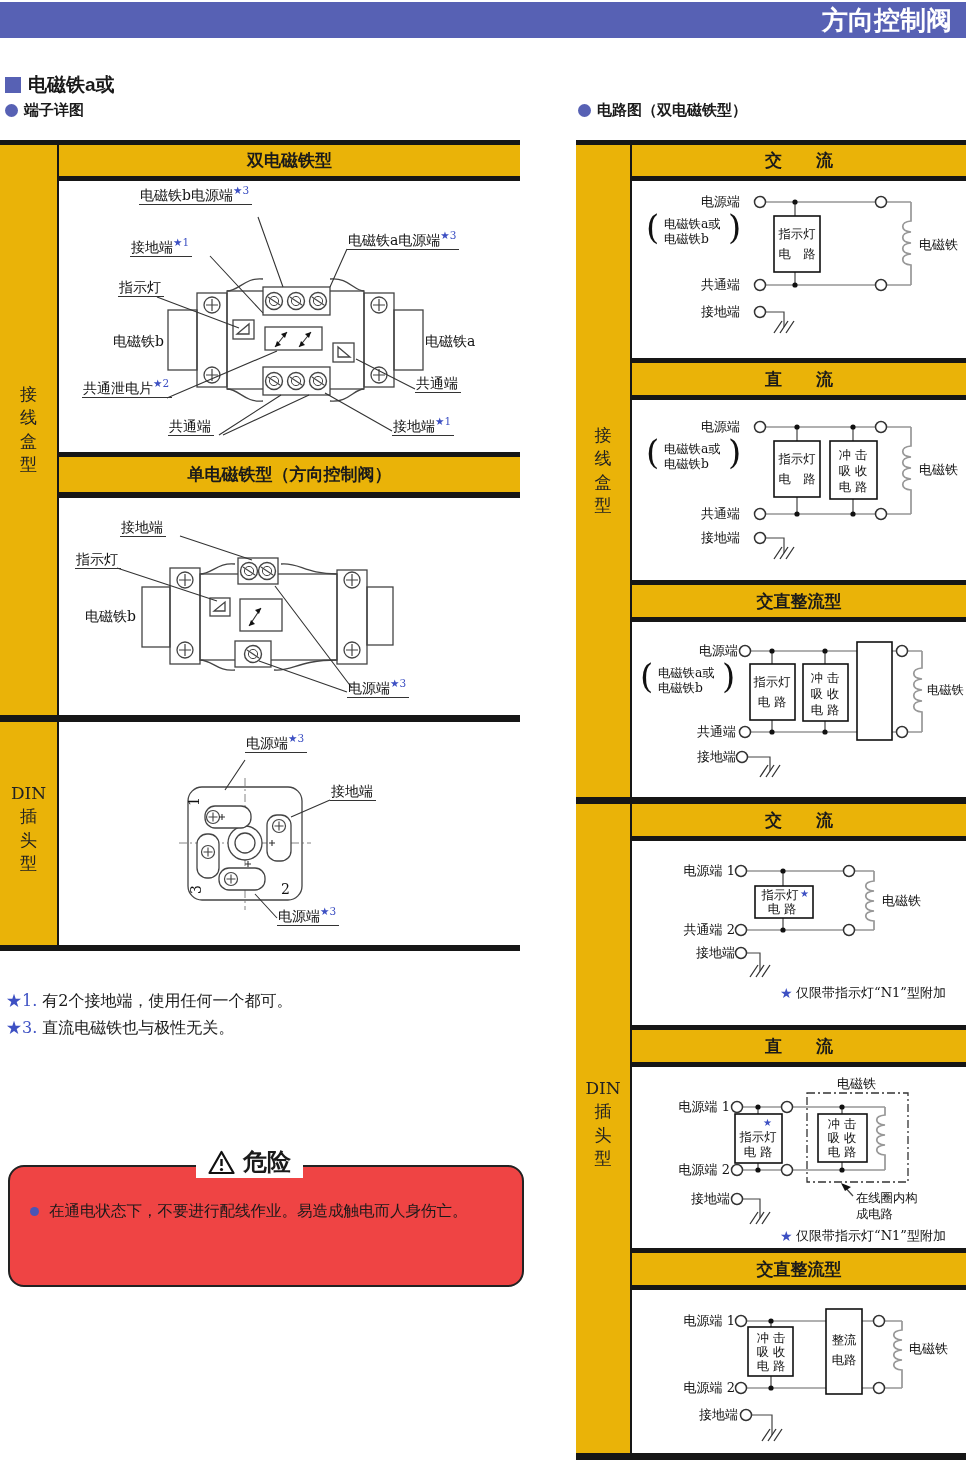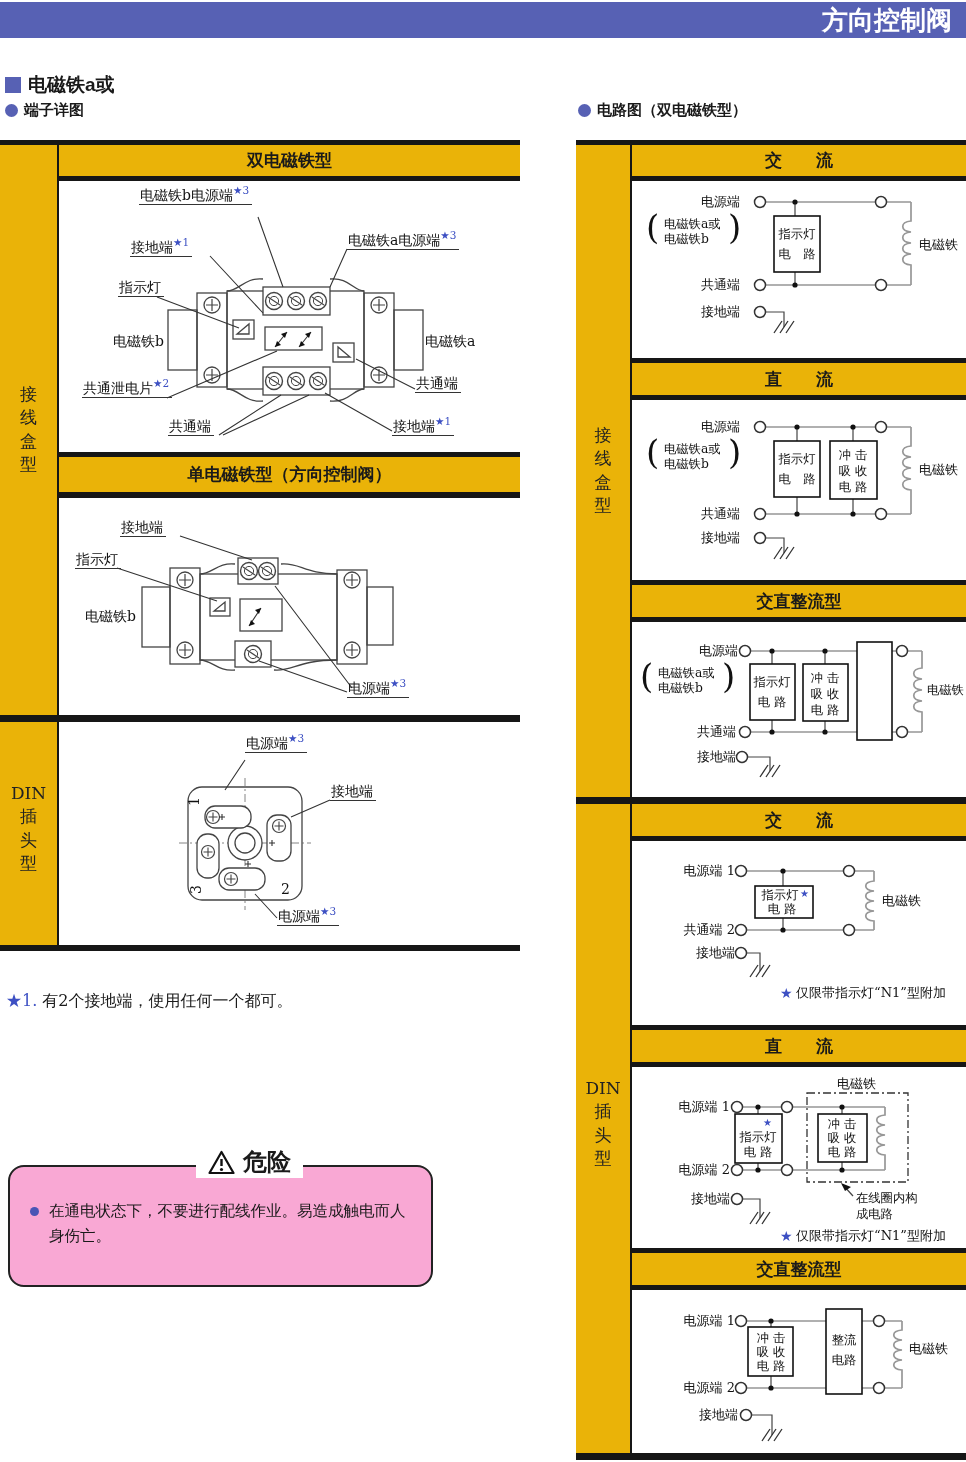--- a/index.html
+++ b/index.html
@@ -43,21 +43,21 @@
   .te{text-anchor:end;}
   .tm{text-anchor:middle;}
   .cp{font-size:34px;fill:#111;}
   .bstar{fill:#3d50c3;}
   .dashbox{fill:none;stroke:#333;stroke-width:1.3;stroke-dasharray:8 3 2 3;}
   .cl{stroke:#666;stroke-width:.8;stroke-dasharray:8 3 2 3;fill:none;}
   
   .fnote{left:6px;top:958px;font-size:16px;line-height:27px;margin-top:29px;}
   .fn-star{color:#3d50c3;}
   
-  .dbox{left:8px;top:1165px;width:425px;height:122px;background:#f9a8d4;border:2.5px solid #222;
+  .dbox{left:8px;top:1165px;width:516px;height:122px;background:#ef4444;border:2.5px solid #222;
         border-radius:16px;box-sizing:border-box;}
   .dtitle{left:196px;top:1146px;background:#fff;padding:0 12px;display:flex;align-items:center;gap:8px;
           font-family:"Liberation Sans","DejaVu Sans",sans-serif;font-weight:bold;font-size:24px;}
   .dgrow{display:flex;gap:10px;font-size:15.5px;line-height:1.6;}
   .dgdot{width:9px;height:9px;border-radius:50%;background:#4a55b5;margin-top:8px;flex:none;}
 </style>
 </head>
 <body>
 
 <div class="page">
@@ -225,20 +225,21 @@
       <text x="222" y="172" font-size="14" fill="#111">2</text>
       <path class="ldr" d="M186,38 L166,68 M271,78 L232,95 M218,196 L196,172"></path>
     </svg>
     <div class="pl" style="left:186px;top:13px"><span class="ulb"><span>电源端</span><sup class="fstar">★3</sup></span></div>
     <div class="pl" style="left:271px;top:61px"><span class="ulb">接地端</span></div>
     <div class="pl" style="left:218px;top:186px"><span class="ulb"><span>电源端</span><sup class="fstar">★3</sup></span></div>
   </div>
 
   <div class="abs fnote">
     <div><span class="fn-star">★1.</span> <span>有2个接地端，使用任何一个都可。</span></div>
+    <div><span class="fn-star">★3.</span> <span>直流电磁铁也与极性无关。</span></div>
   </div>
 
   <div class="abs dbox">
     <div style="padding:32px 18px 0 20px">
       <div class="dgrow">
           <span class="dgdot"></span>
           <span style="max-width:440px">在通电状态下，不要进行配线作业。易造成触电而人身伤亡。</span>
         </div>
     </div>
   </div>

